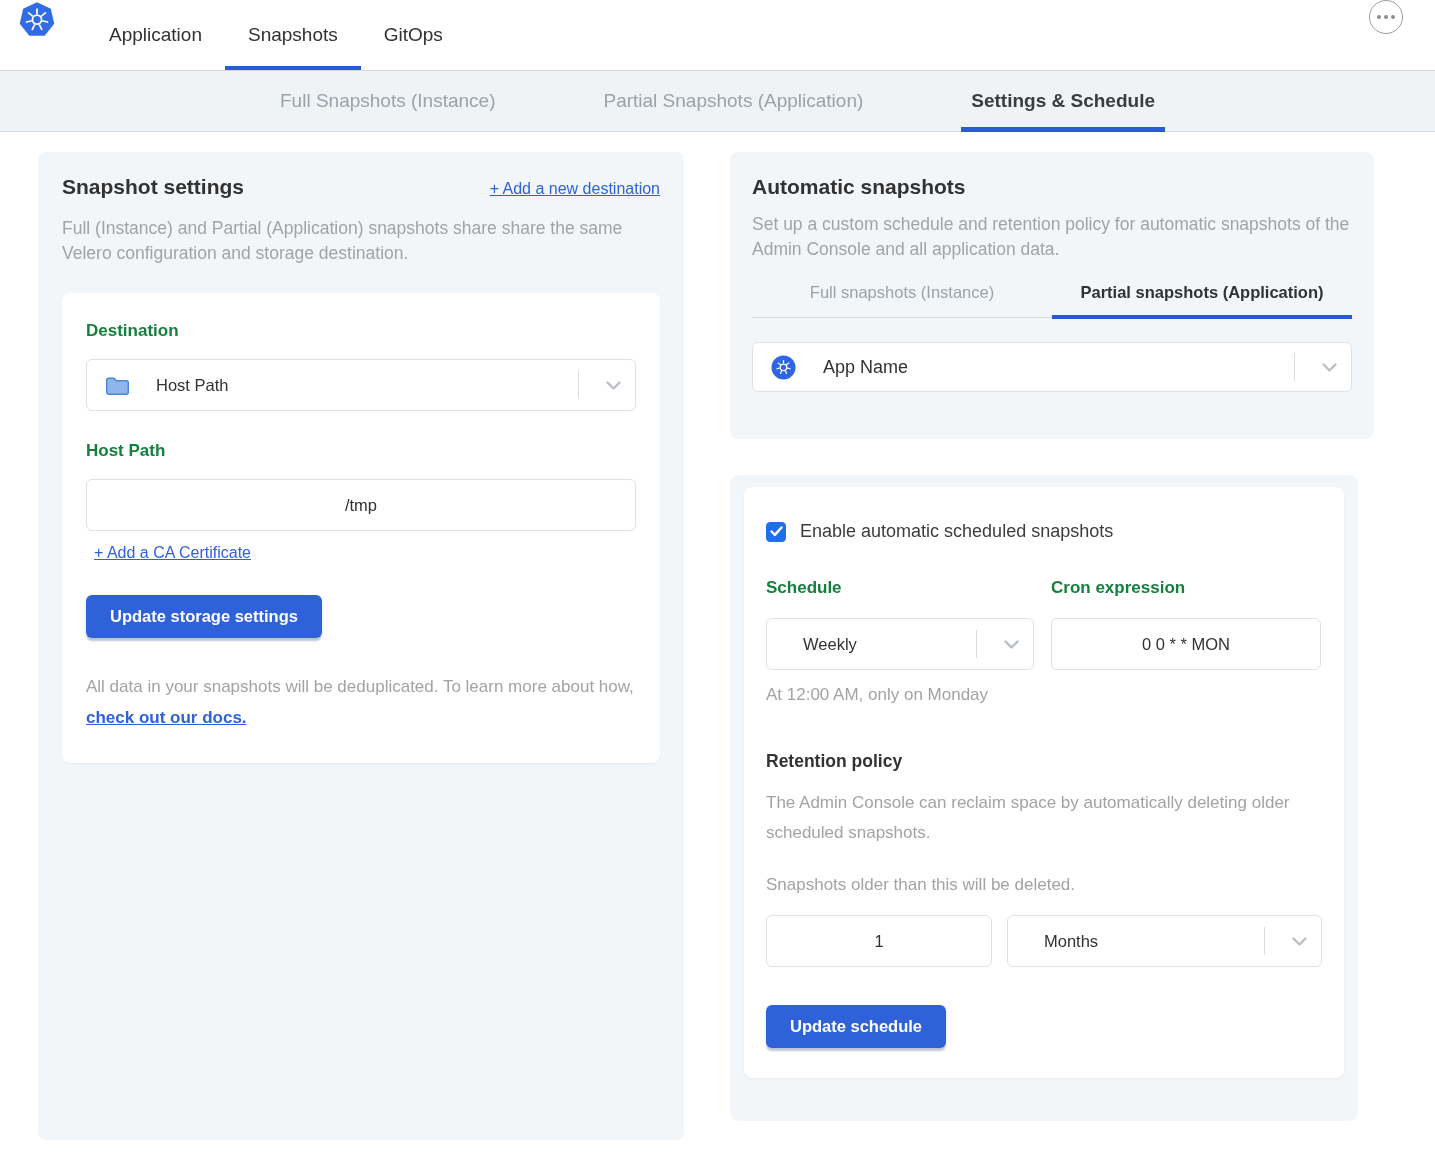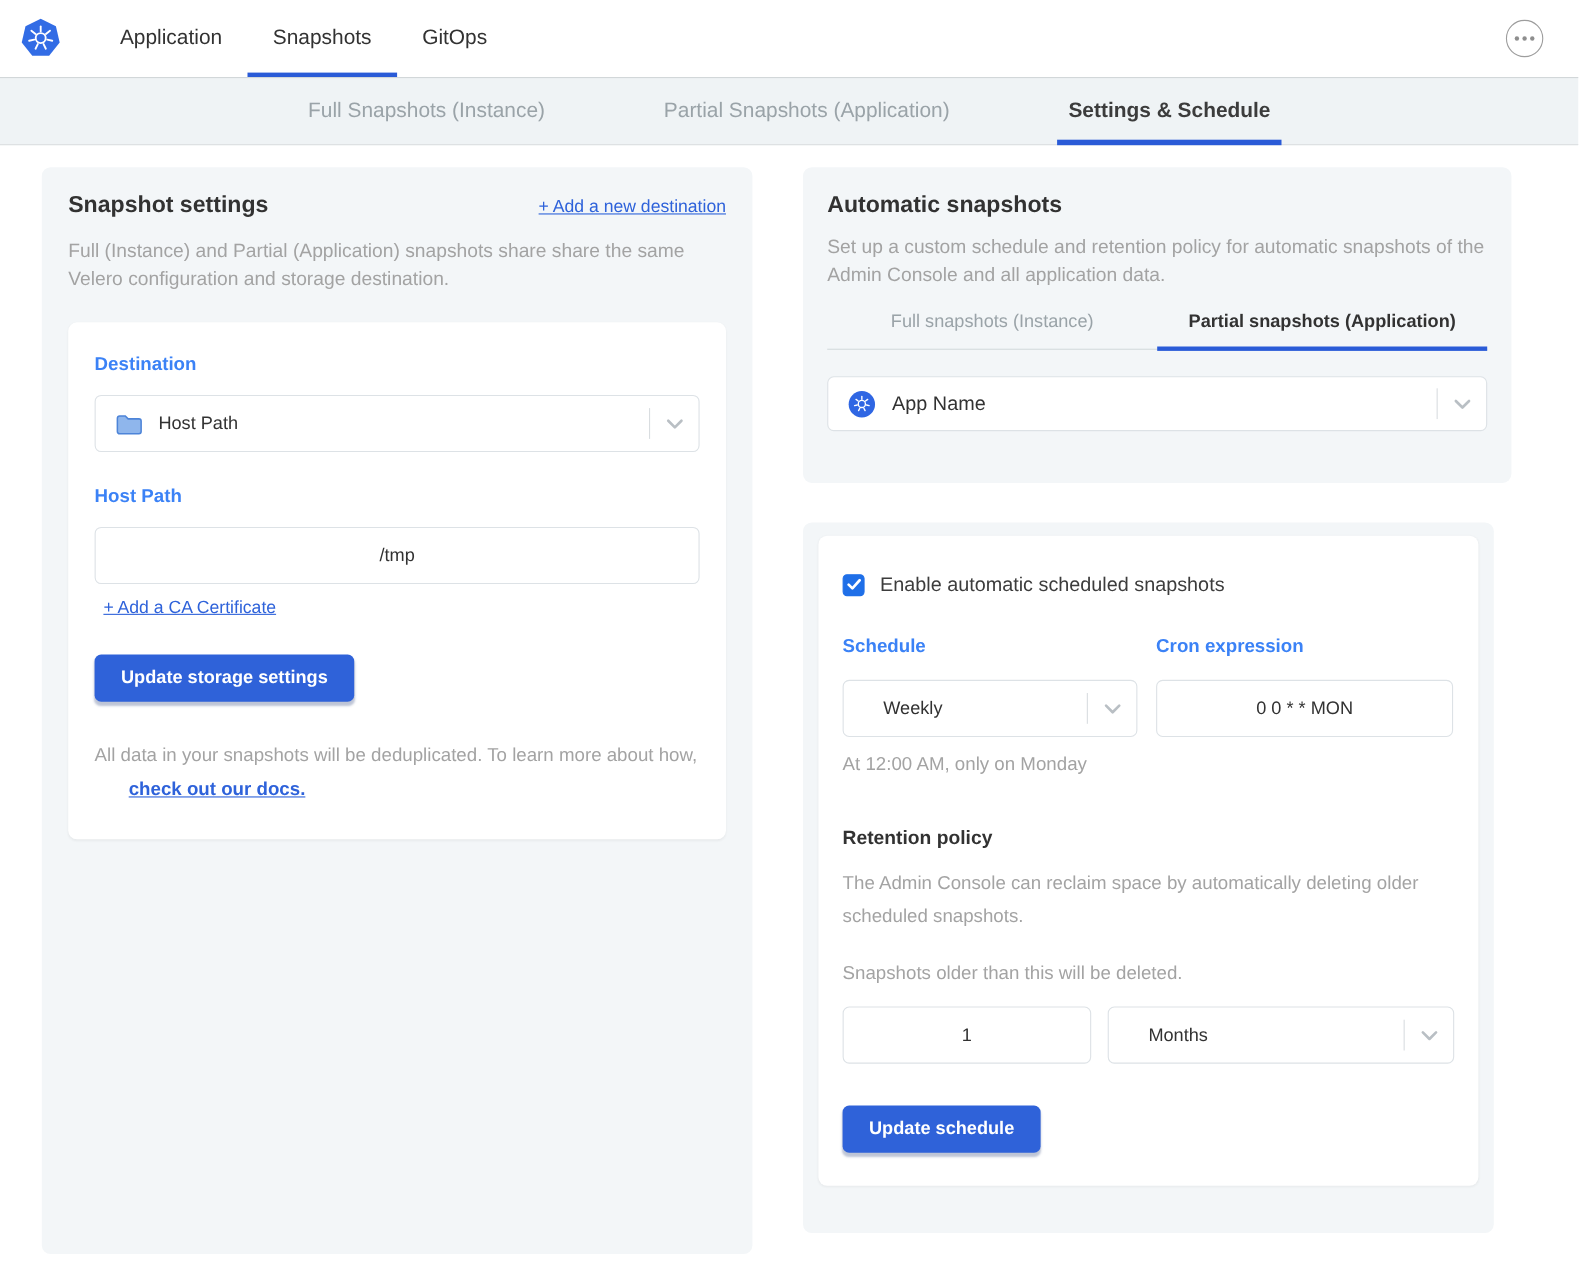--- a/index.html
+++ b/index.html
@@ -1,20 +1,20 @@
 <!DOCTYPE html>
 <html><head>
 <meta charset="utf-8">
 <style>
   * { margin:0; padding:0; box-sizing:border-box; }
   html,body { width:1435px; height:1170px; overflow:hidden; background:#fff;
     font-family:"Liberation Sans", sans-serif; color:#323232; }
 
   
-  .topnav { height:70px; display:flex; align-items:center; padding:0 16px; background:#fff; }
+  .topnav { height:70px; display:flex; align-items:flex-start; padding:0 16px; background:#fff; }
   .logo { width:38px; height:40px; margin-left:2px; display:flex; align-items:center; }
   .nav-items { display:flex; height:70px; margin-left:30px; }
   .nav-item { display:flex; align-items:center; padding:0 23px; font-size:19px; color:#323232;
     position:relative; cursor:pointer; }
   .nav-item.active::after { content:""; position:absolute; left:0; right:0; bottom:0; height:4px;
     background:#2a5bd7; }
   .menu-btn { margin-left:auto; margin-right:16px; width:34px; height:34px; border:1px solid #9d9d9d;
     border-radius:50%; display:flex; align-items:center; justify-content:center; gap:3px; cursor:pointer;
     background:#fff; }
   .menu-btn i { width:4px; height:4px; border-radius:50%; background:#8e8e8e; }
@@ -37,35 +37,35 @@
   .right-bottom-panel { width:628px; margin-top:36px; padding:12px 14px 43px 14px; }
 
   .panel-header { display:flex; justify-content:space-between; align-items:baseline; }
   .panel-title { font-size:21px; font-weight:bold; color:#323232; }
   .link { color:#2e62da; text-decoration:underline; font-size:16px; cursor:pointer; }
   .panel-desc { margin-top:17px; font-size:17.5px; line-height:25px; color:#a3a3a3; }
 
   .white-card { background:#fff; border-radius:8px; box-shadow:0 1px 2px rgba(50,50,50,.06); }
   .settings-card { margin-top:27px; padding:28px 24px 30px 24px; }
 
-  .field-label { font-size:17px; font-weight:bold; color:#3b82f6; }
+  .field-label { font-size:17px; font-weight:bold; color:#15803d; }
   .control { height:52px; background:#fff; border:1px solid #dde2e6; border-radius:6px;
-    display:flex; align-items:center; font-size:16.5px; color:#323232; }
+    display:flex; align-items:center; font-size:16.5px; color:#323232;gap:12px; }
   .select { cursor:pointer; padding-left:18px; }
   .select .divider { margin-left:auto; width:1px; height:28px; background:#d9dde0; }
   .select .chev { width:44px; display:flex; justify-content:center; }
   .text-input { width:100%; height:52px; background:#fff; border:1px solid #dde2e6; border-radius:6px;
     font-family:"Liberation Sans", sans-serif; font-size:16.5px; color:#323232; padding:0 18px; outline:none;text-align:center; }
 
   .btn { display:inline-block; background:#2f62d9; color:#fff; border:none; border-radius:6px;
     font-family:"Liberation Sans", sans-serif; font-weight:bold; font-size:16.5px; padding:12px 24px;
     box-shadow:0 3px 2px rgba(40,62,120,.3); cursor:pointer; }
 
   .footnote { margin-top:33px; font-size:17px; line-height:31px; color:#a3a3a3; }
-  .footnote a { color:#2e62da; font-weight:bold; text-decoration:underline; cursor:pointer;margin-left:31px; }
+  .footnote a { color:#2e62da; font-weight:bold; text-decoration:underline; cursor:pointer; }
 
   
   .inner-tabs { margin-top:21px; width:600px; display:flex; border-bottom:1px solid #d4dadd; }
   .inner-tab { flex:1; text-align:center; padding-bottom:15px; font-size:16.5px; color:#9aa3a8;
     position:relative; cursor:pointer; }
   .inner-tab.active { color:#323232; font-weight:bold; }
   .inner-tab.active::after { content:""; position:absolute; left:0; right:0; bottom:-2px; height:4px;
     background:#2a5bd7; }
   .app-select { margin-top:24px; width:600px; height:50px; }
   .k8s-badge { width:25px; height:25px; margin-right:15px; display:flex; }

